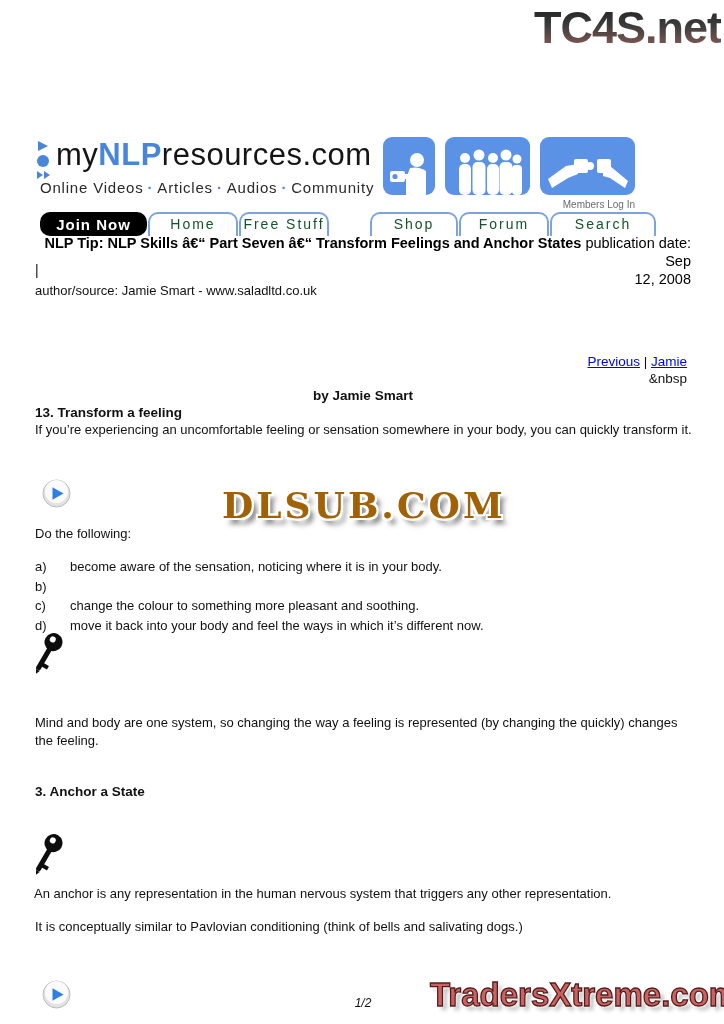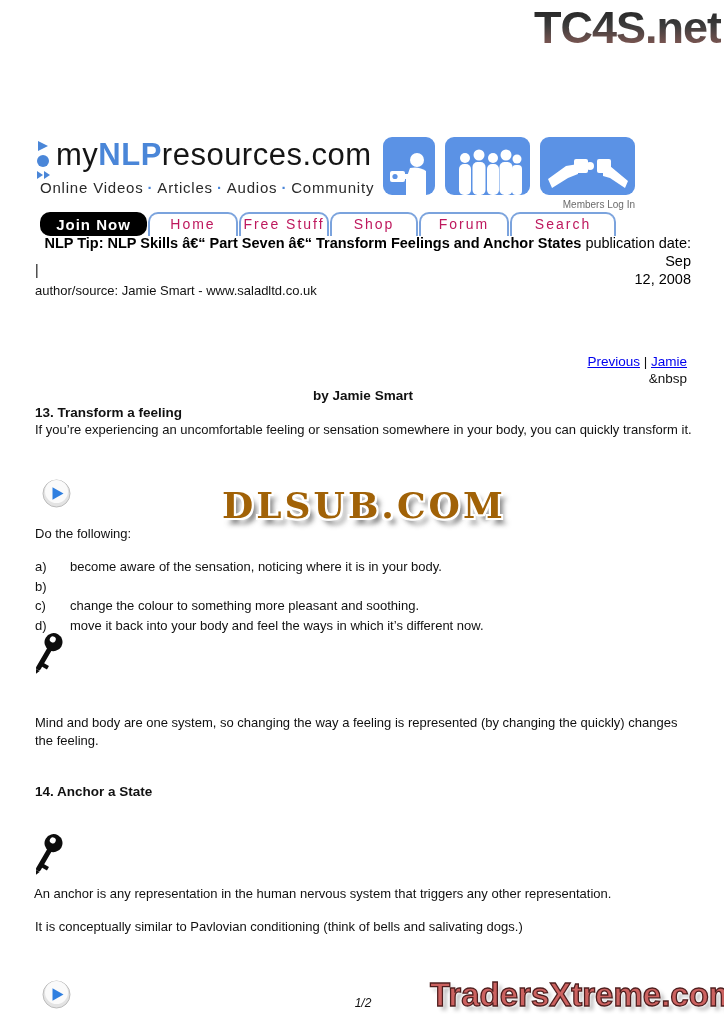--- a/index.html
+++ b/index.html
@@ -21,22 +21,22 @@
 
   
   .banner { position:absolute; left:383px; top:137px; display:flex; gap:10px; }
   .bbox { background:#5b92e5; border-radius:9px; height:58px; display:flex; align-items:flex-end; justify-content:center; overflow:hidden; }
   .bbox.b1 { width:52px; } .bbox.b2 { width:85px; } .bbox.b3 { width:95px; align-items:center; }
   .members { position:absolute; left:383px; top:199px; width:252px; text-align:right; font-size:10px; color:#6b6b6b; }
 
   
   .tabs { position:absolute; left:40px; top:212px; display:flex; gap:1px; }
   .tab { height:24px; line-height:21px; border:2px solid #7ba3dd; border-bottom:none; border-radius:10px 10px 0 0;
-         background:#fff; color:#be185d; font-size:14px; letter-spacing:2px; text-align:center; }
-  .tab.t0 { width:107px; } .tab.t1 { width:90px; } .tab.t2 { width:90px; } .tab.t3 { width:88px; }
+         background:#fff; color:#14532d; font-size:14px; letter-spacing:2px; text-align:center; }
+  .tab.t0 { width:107px; } .tab.t1 { width:90px; } .tab.t2 { width:90px; } .tab.t3 { width:88px;margin-left:40px; }
   .tab.t4 { width:90px; } .tab.t5 { width:106px; }
   .tab.active { background:#000; border-color:#000; color:#fff; font-weight:bold; letter-spacing:1px;
                 border-radius:10px; font-size:15px; line-height:22px; }
 
   
   .title-block { position:absolute; left:35px; top:234px; width:656px; font-size:14.5px; line-height:18px; text-align:right; color:#000; }
   .title-block b { font-weight:bold; }
   .pipe { position:absolute; left:35px; top:262px; font-size:14px; }
   .author { position:absolute; left:35px; top:283px; font-size:13px; }
   .prevnext { position:absolute; left:35px; top:353px; width:652px; text-align:right; font-size:13.5px; line-height:17px; }
@@ -188,21 +188,21 @@
         <circle cx="17" cy="11" r="9"></circle>
         <circle cx="15" cy="9" r="3" fill="#fff"></circle>
         <rect x="14.5" y="18" width="5" height="25" rx="2"></rect>
         <rect x="17" y="34" width="8" height="4"></rect>
         <path d="M14.5 43 L19.5 43 L17 48.5 Z"></path>
       </g>
     </svg>
   </div>
 
   <div class="outro13">Mind and body are one system, so changing the way a feeling is represented (by changing the quickly) changes the feeling.</div>
-  <div class="h14">14. Anchor a State</div>
+  <div class="h14">3. Anchor a State</div>
 
   <div class="key2">
     <svg width="46" height="54" viewBox="0 0 46 54">
       <g transform="rotate(30 17 12)" fill="#0d0d0d">
         <circle cx="17" cy="11" r="9"></circle>
         <circle cx="15" cy="9" r="3" fill="#fff"></circle>
         <rect x="14.5" y="18" width="5" height="25" rx="2"></rect>
         <rect x="17" y="34" width="8" height="4"></rect>
         <path d="M14.5 43 L19.5 43 L17 48.5 Z"></path>
       </g>

